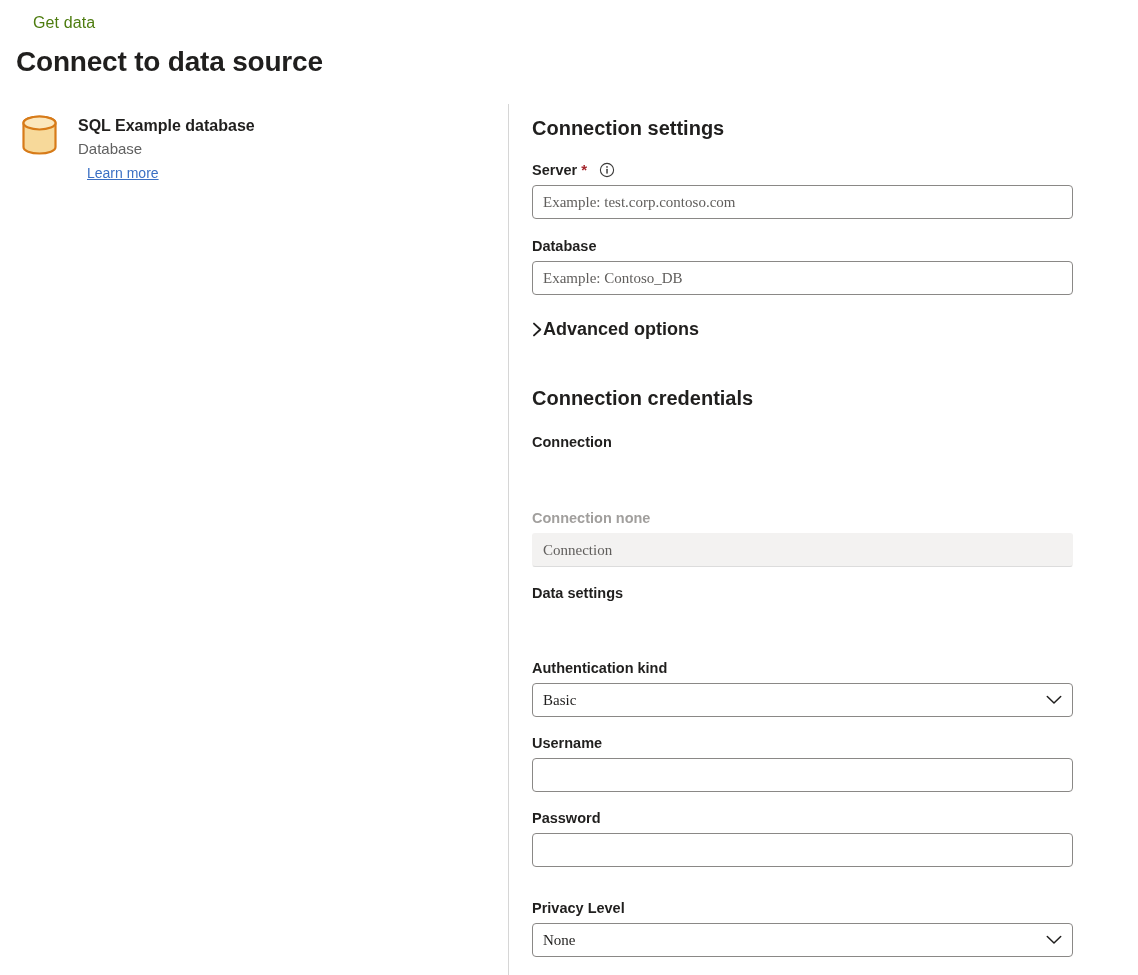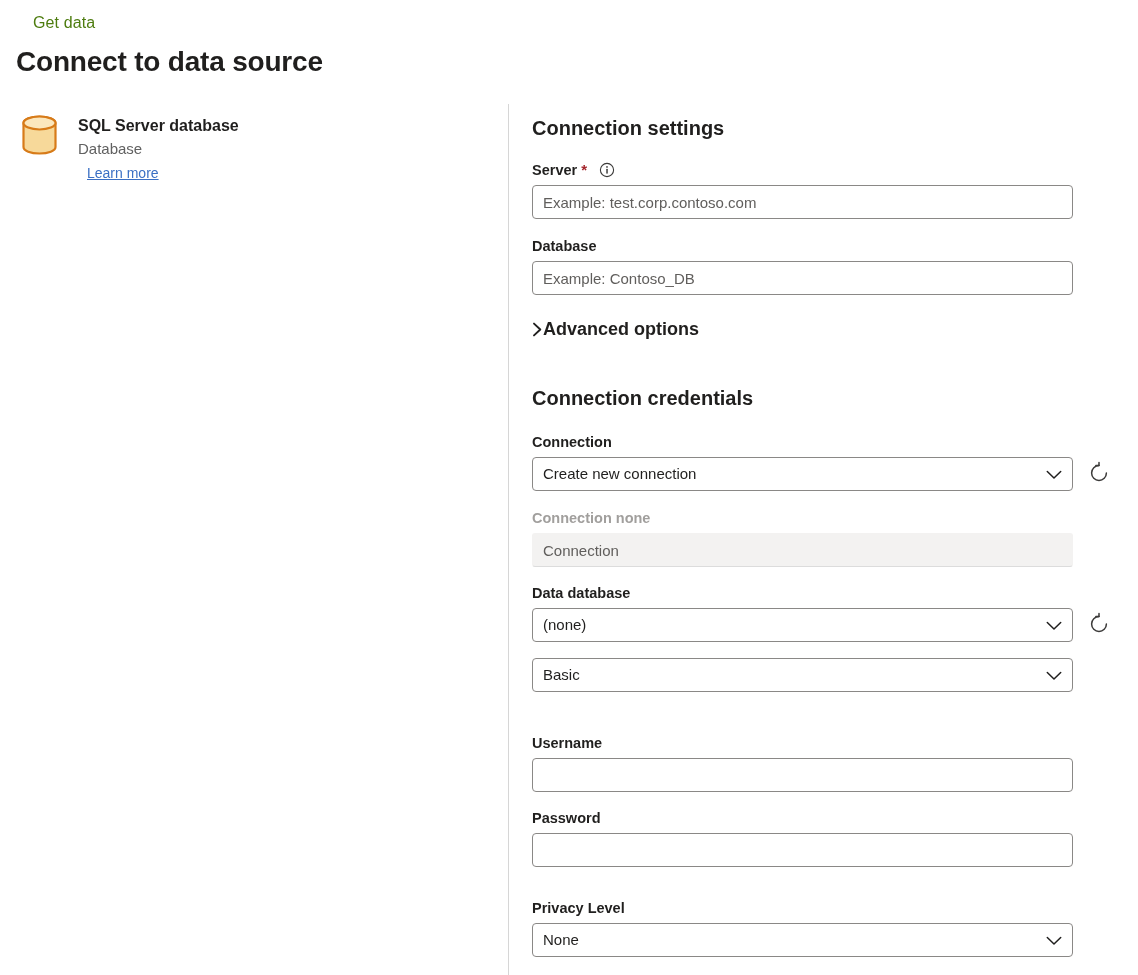--- a/index.html
+++ b/index.html
@@ -136,21 +136,21 @@
     cursor: pointer;
   }
 
   .input-box,
   .select-box {
     width: 541px;
     height: 34px;
     border: 1px solid #8a8886;
     border-radius: 4px;
     background: #ffffff;
-    font-family: Liberation Sans, sans-serif;
+    font-family: Liberation Serif, serif;
     font-size: 15px;
     color: #201f1e;
     padding: 0 10px;
     display: flex;
     align-items: center;
     outline: none;
   }
   .input-box::placeholder { color: #605e5c; }
 
   .select-box {
@@ -205,21 +205,21 @@
   <div class="page-title">Connect to data source</div>
 
   <div class="source-card">
     <span class="source-icon">
       <svg width="44" height="48" viewBox="0 0 44 48" xmlns="http://www.w3.org/2000/svg">
         <path d="M5.5 11 C5.5 7.2 12.6 4.5 21.5 4.5 C30.4 4.5 37.5 7.2 37.5 11 L37.5 35 C37.5 38.8 30.4 41.5 21.5 41.5 C12.6 41.5 5.5 38.8 5.5 35 Z" fill="#f7d99a" stroke="#d77b19" stroke-width="2.2" stroke-linejoin="round"></path>
         <ellipse cx="21.5" cy="11" rx="16" ry="6.5" fill="#fbe7bd" stroke="#d77b19" stroke-width="2.2"></ellipse>
       </svg>
     </span>
     <div class="source-text">
-      <div class="source-name">SQL Server database</div>
+      <div class="source-name">SQL Example database</div>
       <div class="source-type">Database</div>
       <a class="learn-more" href="#">Learn more</a>
     </div>
   </div>
 
   <div class="divider"></div>
 
   <div class="form">
 
     <h2 class="section-title pos" style="top:10px;left:0;">Connection settings</h2>
@@ -254,72 +254,39 @@
       </span>
       <span>Advanced options</span>
     </div>
 
     <h2 class="section-title credentials pos" style="top:280px;left:0;">Connection credentials</h2>
 
     <div class="field pos" style="top:328px;left:0;">
       <div class="field-label">
         <span>Connection</span>
       </div>
-      <div class="with-refresh">
-        <div class="select-box">
-          <span class="select-value">Create new connection</span>
-          <span>
-            <svg width="16" height="10" viewBox="0 0 16 10" xmlns="http://www.w3.org/2000/svg">
-              <path d="M1.3 1.5 L8 8 L14.7 1.5" fill="none" stroke="#201f1e" stroke-width="1.5" stroke-linecap="round" stroke-linejoin="round"></path>
-            </svg>
-          </span>
-        </div>
-        <button class="refresh-btn">
-          <span>
-            <svg width="22" height="24" viewBox="0 0 22 24" xmlns="http://www.w3.org/2000/svg">
-              <path d="M11 4.6 A7.4 7.4 0 1 0 18.4 12" fill="none" stroke="#3b3a39" stroke-width="1.5" stroke-linecap="round"></path>
-              <path d="M11 4.6 L11 1.4 M11 4.6 L7.9 4.6" fill="none" stroke="#3b3a39" stroke-width="1.5" stroke-linecap="round"></path>
-            </svg>
-          </span>
-        </button>
-      </div>
     </div>
 
     <div class="field pos" style="top:404px;left:0;">
       <div class="field-label disabled">
         <span>Connection none</span>
       </div>
       <input class="input-box disabled" type="text" disabled="" placeholder="Connection" style="">
     </div>
 
     <div class="field pos" style="top:479px;left:0;">
       <div class="field-label">
-        <span>Data database</span>
-      </div>
-      <div class="with-refresh">
-        <div class="select-box">
-          <span class="select-value">(none)</span>
-          <span>
-            <svg width="16" height="10" viewBox="0 0 16 10" xmlns="http://www.w3.org/2000/svg">
-              <path d="M1.3 1.5 L8 8 L14.7 1.5" fill="none" stroke="#201f1e" stroke-width="1.5" stroke-linecap="round" stroke-linejoin="round"></path>
-            </svg>
-          </span>
-        </div>
-        <button class="refresh-btn">
-          <span>
-            <svg width="22" height="24" viewBox="0 0 22 24" xmlns="http://www.w3.org/2000/svg">
-              <path d="M11 4.6 A7.4 7.4 0 1 0 18.4 12" fill="none" stroke="#3b3a39" stroke-width="1.5" stroke-linecap="round"></path>
-              <path d="M11 4.6 L11 1.4 M11 4.6 L7.9 4.6" fill="none" stroke="#3b3a39" stroke-width="1.5" stroke-linecap="round"></path>
-            </svg>
-          </span>
-        </button>
+        <span>Data settings</span>
       </div>
     </div>
 
     <div class="field pos" style="top:554px;left:0;">
+      <div class="field-label">
+        <span>Authentication kind</span>
+      </div>
       <div class="select-box">
         <span class="select-value">Basic</span>
         <span>
           <svg width="16" height="10" viewBox="0 0 16 10" xmlns="http://www.w3.org/2000/svg">
             <path d="M1.3 1.5 L8 8 L14.7 1.5" fill="none" stroke="#201f1e" stroke-width="1.5" stroke-linecap="round" stroke-linejoin="round"></path>
           </svg>
         </span>
       </div>
     </div>
 

